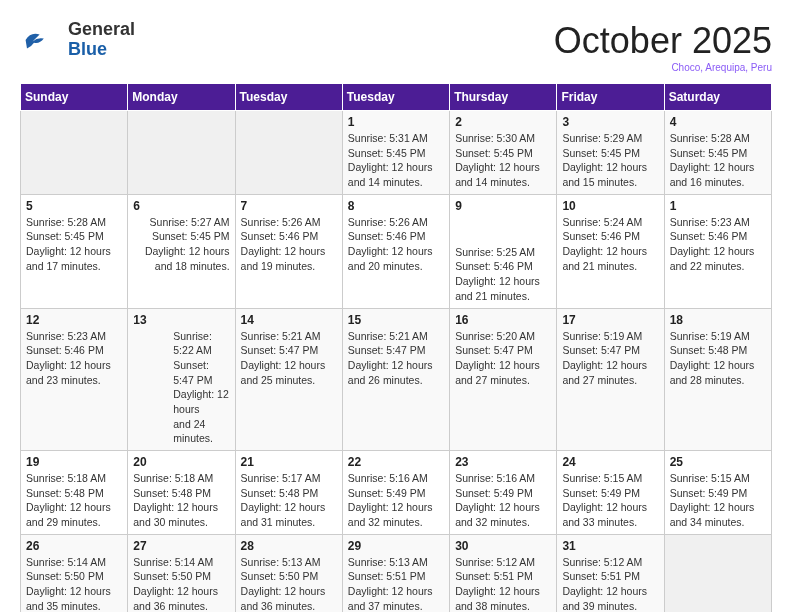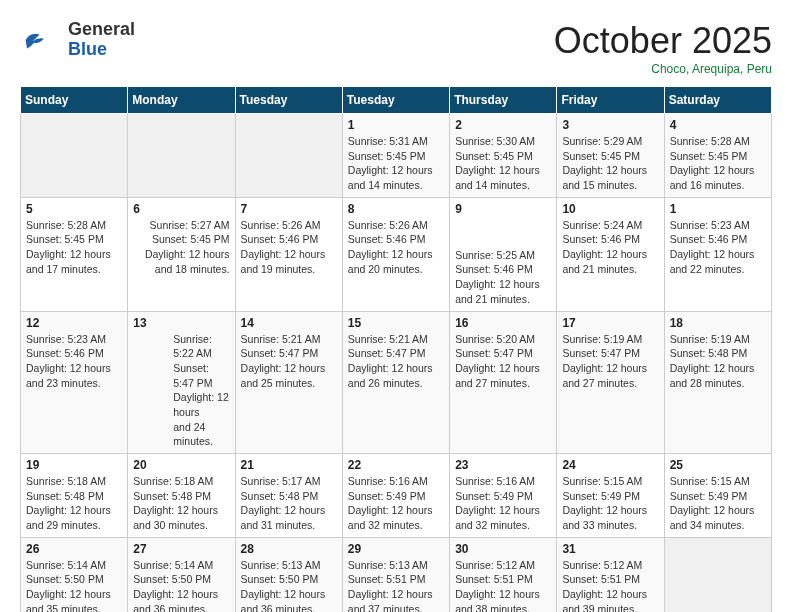--- a/index.html
+++ b/index.html
@@ -36,30 +36,30 @@
     }
     .title-block {
       text-align: right;
     }
     .calendar-title {
       font-size: 36px;
       font-weight: normal;
       color: #222;
     }
     .calendar-subtitle {
-      font-size: 12px;
-      color: #15803d;
+      font-size: 10px;
+      color: #8b5cf6;
     }
     .calendar {
       width: 100%;
       border-collapse: collapse;
       font-size: 11px;
     }
     .calendar th {
-      background-color: #0c4a6e;
+      background-color: #4c1d95;
       color: #fff;
       padding: 6px 4px;
       text-align: left;
       border: 1px solid #fff;
       font-size: 12px;
     }
     .calendar td {
       border: 1px solid #ccc;
       vertical-align: top;
       padding: 4px 5px;

